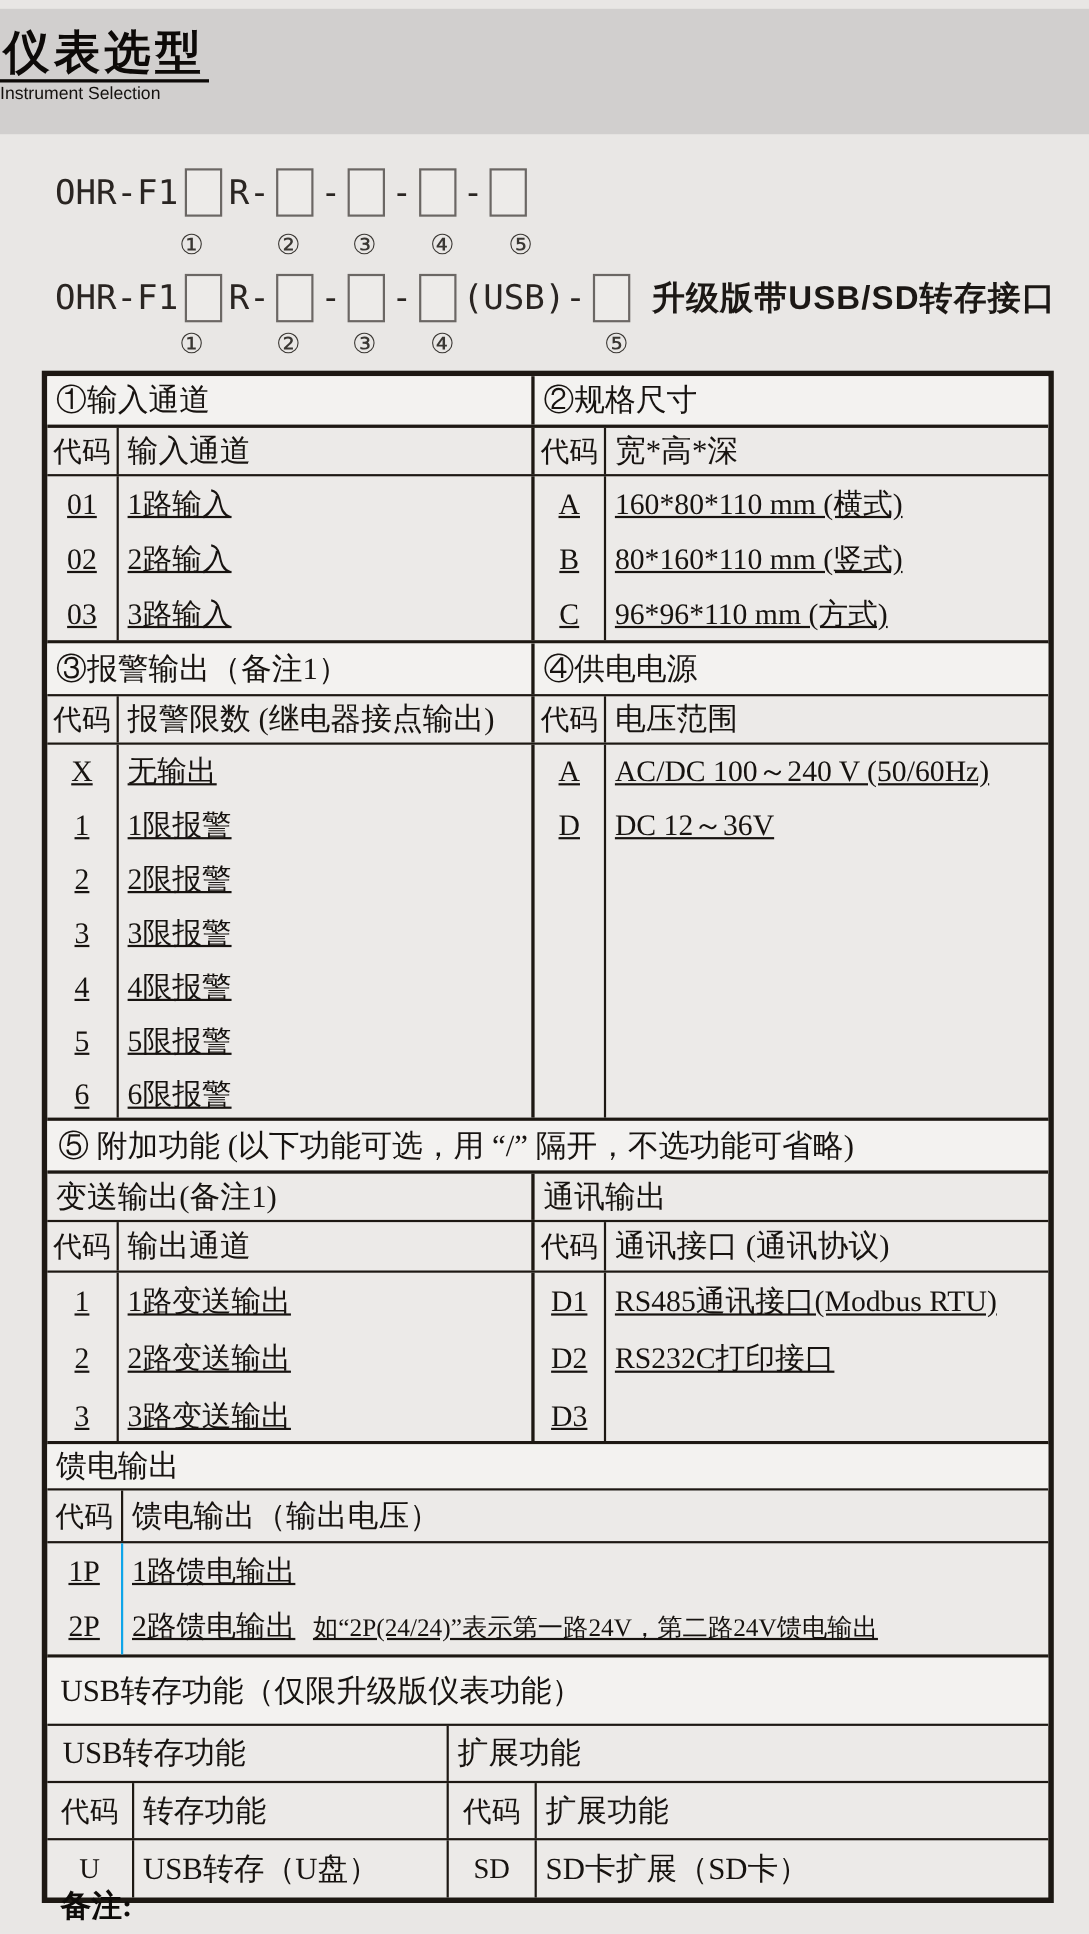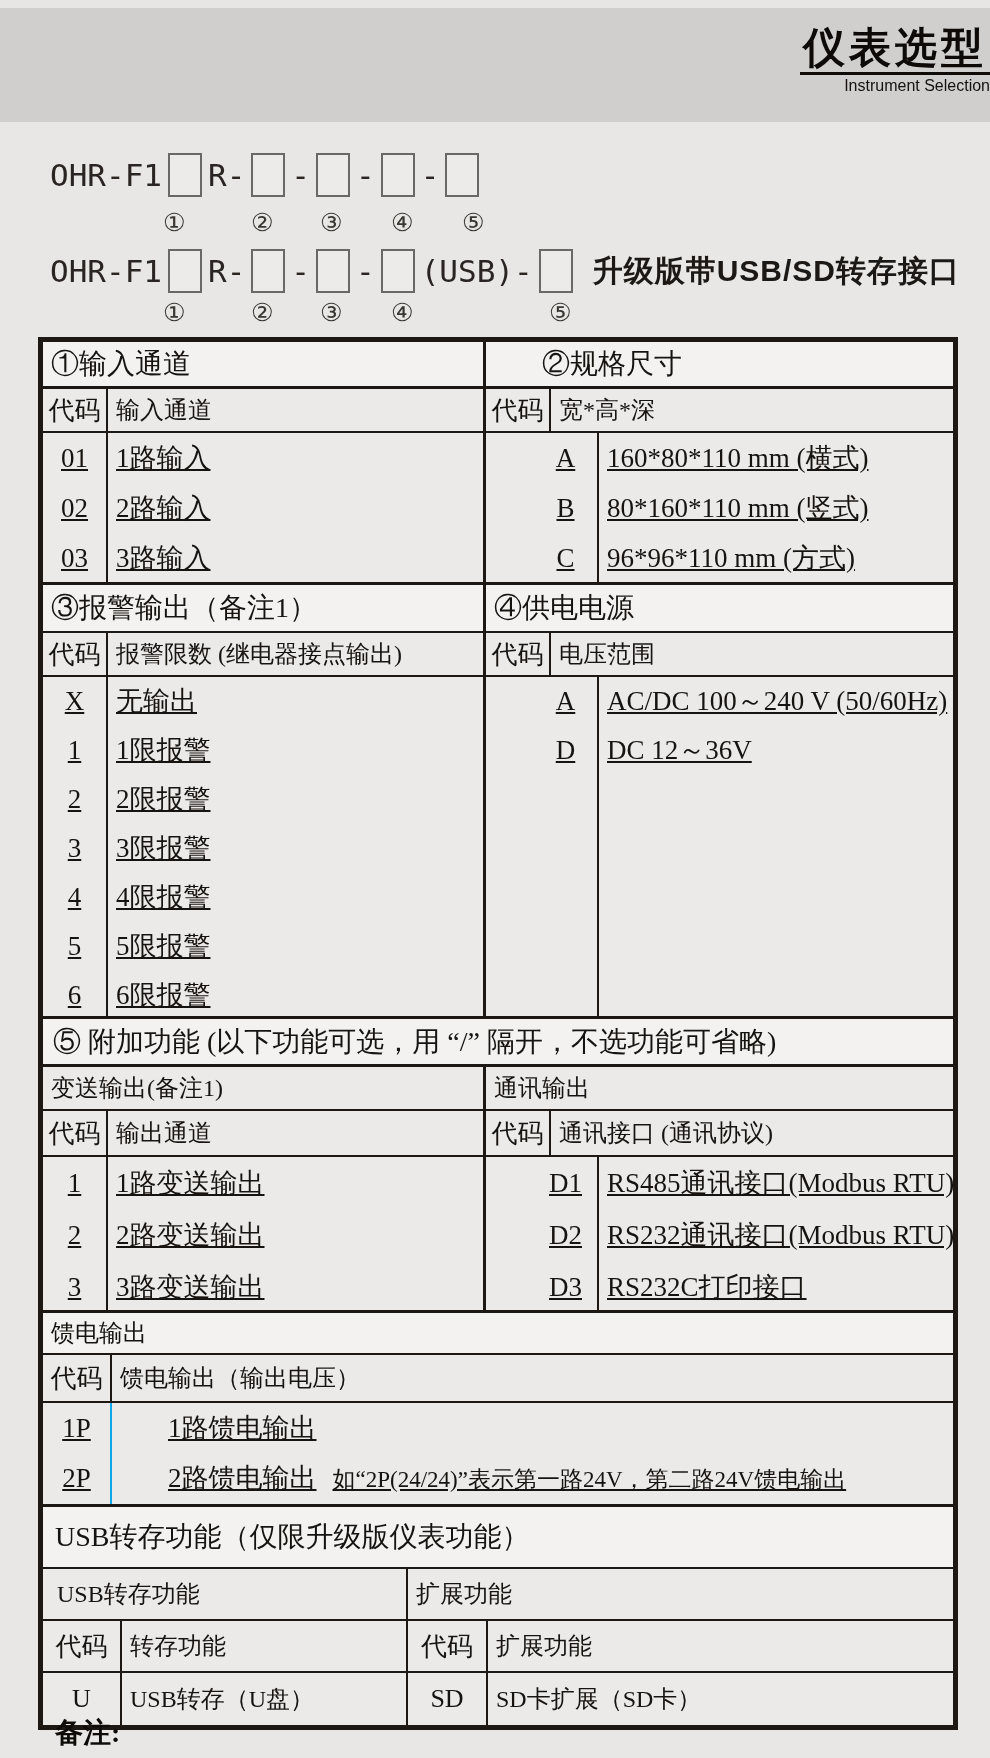--- a/index.html
+++ b/index.html
@@ -2,44 +2,44 @@
 <html><head>
 <meta charset="utf-8">
 <style>
   html,body{margin:0;padding:0;}
   body{
     width:990px;height:1758px;position:relative;overflow:hidden;
     background:#e9e7e5;color:#171310;
     font-family:"Liberation Serif","DejaVu Serif",serif;
   }
   .top-strip{position:absolute;left:0;top:0;width:100%;height:8px;background:#e8e6e4;}
-  .title-band{position:absolute;left:0;top:8px;width:100%;height:114px;background:#d1cfce;text-align:right;}
+  .title-band{position:absolute;left:0;top:8px;width:100%;height:114px;background:#d1cfce;text-align:left;}
   .title{display:inline-block;margin-top:16px;padding:0 3px 1px 3px;
     font-family:"Liberation Sans","DejaVu Sans",sans-serif;font-weight:bold;font-size:42px;
     letter-spacing:4px;color:#0d0a08;border-bottom:3px solid #0d0a08;line-height:1.12;}
   .subtitle{font-family:"Liberation Sans","DejaVu Sans",sans-serif;font-size:16px;color:#14110e;margin-top:2px;}
 
   .mline{position:absolute;display:flex;align-items:center;height:46px;
     font-family:"DejaVu Sans Mono",monospace;font-size:31px;color:#2a2522;white-space:nowrap;}
   .mline1{left:50px;top:152px;}
   .mline2{left:50px;top:248px;}
   .mbox{width:30px;height:40px;border:2px solid #6b6764;background:#edebe9;margin:0 6px;flex:none;}
   .suffix{font-family:"Liberation Sans","DejaVu Sans",sans-serif;font-size:30px;font-weight:600;
     letter-spacing:1px;margin-left:14px;color:#1c1815;}
   .mark{position:absolute;font-family:"DejaVu Sans",sans-serif;font-size:25px;color:#3a3733;}
 
   .tbl{position:absolute;left:38px;top:337px;width:920px;box-sizing:border-box;
     border:5px solid #1d1813;background:#eceae8;}
   .row{display:flex;box-sizing:border-box;align-items:stretch;}
   .bb2{border-bottom:2px solid #1d1813;}
-  .bb3{border-bottom:3px solid #1d1813;gap:48px;}
+  .bb3{border-bottom:3px solid #1d1813;}
   .h42{height:42px}.h44{height:44px}.h46{height:46px}.h47{height:47px}.h48{height:48px}
   .h50{height:62px}.h52{height:52px}.h104{height:104px}.h152{height:152px}.h156{height:156px}.h342{height:342px}
   .lighter{background:#f3f2f0;}
-  .cell{display:flex;align-items:center;box-sizing:border-box;padding:0 8px;font-size:24px;white-space:nowrap;}
+  .cell{display:flex;align-items:center;box-sizing:border-box;padding:0 8px;font-size:28px;white-space:nowrap;}
   .sec-hd{font-size:28px;}
   .half-l{width:443px;border-right:3px solid #1d1813;flex:none;box-sizing:border-box;display:flex;}
   .half-r{flex:1;display:flex;box-sizing:border-box;}
   .code-col{width:65px;border-right:2px solid #1d1813;flex:none;box-sizing:border-box;
     justify-content:center;padding:0 2px;font-size:26px;}
   .desc-col{flex:1;}
   .stack{display:flex;flex-direction:column;box-sizing:border-box;text-decoration:underline;}
   .codestack{width:65px;border-right:2px solid #1d1813;flex:none;text-align:center;font-size:26px;}
   .descstack{flex:1;padding-left:8px;}
   .ln{display:block;white-space:nowrap;font-size:27px;}
@@ -234,21 +234,20 @@
       </div>
     </div>
     <div class="half-r">
       <div class="stack codestack">
         <span class="ln l52">D1</span>
         <span class="ln l52">D2</span>
         <span class="ln l52">D3</span>
       </div>
       <div class="stack descstack">
         <span class="ln l52">RS485通讯接口(Modbus RTU)</span>
-        <span class="ln l52">RS232通讯接口(Modbus RTU)</span>
         <span class="ln l52">RS232C打印接口</span>
       </div>
     </div>
   </div>
 
   <div class="row h42 bb2 lighter">
     <div class="cell" style="flex:1">馈电输出</div>
   </div>
 
   <div class="row h48 bb2">

